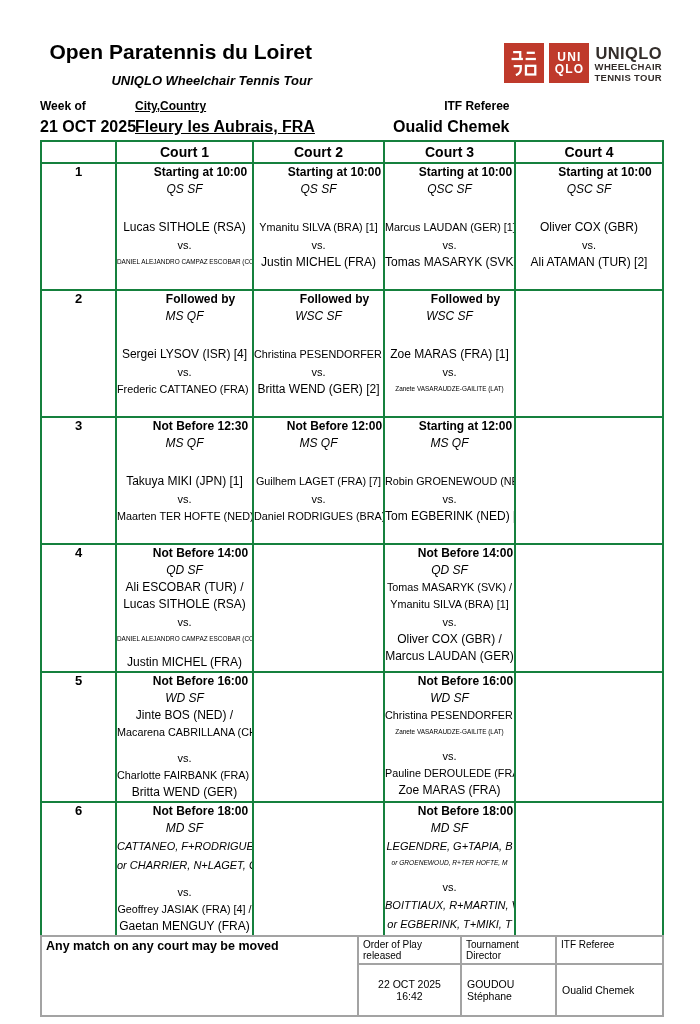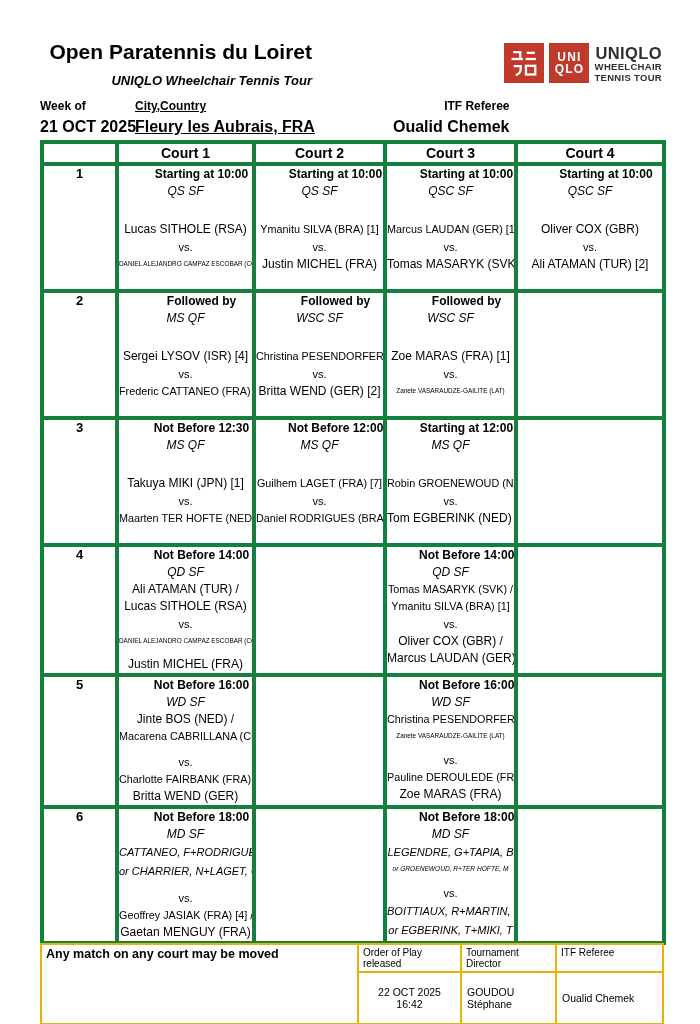--- a/index.html
+++ b/index.html
@@ -26,41 +26,41 @@
   .logo-text .tg { font-size:9.5px; font-weight:bold; letter-spacing:.3px; }
 
   
   .info { display:flex; margin-top:11px; margin-bottom:4px; }
   .info .lbl { font-size:12px; font-weight:bold; }
   .info .val { font-size:16px; font-weight:bold; margin-top:5px; white-space:nowrap; }
   .ib1 { width:95px; } .ib2 { width:258px;text-decoration:underline; } .ib3 { flex:1; } .ib4 { text-align:right; }
 
   
   table { border-collapse:collapse; width:622px; table-layout:fixed; }
-  #schedule th, #schedule td { border:4px solid #15803d; padding:0; }
+  #schedule th, #schedule td { border:2px solid #15803d; padding:0; }
   .corner { width:75px; }
   .c1 { width:137px; } .c2 { width:131px; } .c3 { width:131px; } .c4 { width:148px; }
   .court-h { font-size:14px; font-weight:bold; height:22px; text-align:center; }
   #schedule tbody tr { height:127px; }
   td.numcell { vertical-align:top; text-align:center; font-weight:bold; font-size:13px; padding-top:13px; }
   td.match { vertical-align:top; text-align:center; padding:4px 1px 0 1px; overflow:hidden; }
   .ln-time   { font-weight:bold; font-size:12px; line-height:17px; white-space:nowrap;padding-left:32px; }
   .ln-event  { font-style:italic; font-size:12px; line-height:17px; }
   .ln-player { font-size:12px; line-height:17px; white-space:nowrap; }
   .ln-fit    { font-size:10.8px; line-height:17px; white-space:nowrap; }
   .ln-tiny   { font-size:6.4px; line-height:15px; white-space:nowrap; }
   .ln-vs     { font-size:11px; line-height:18px; }
   .ln-dbl    { font-size:11px; font-style:italic; line-height:19px; white-space:nowrap; }
   .ln-dbltiny{ font-size:6.6px; font-style:italic; line-height:14px; white-space:nowrap; }
   .ln-gap    { height:21px; }
   .ln-gapsm  { height:8px; }
 
   
   #foot { margin-top:-2px; }
-  #foot td { border:2px solid #eab308; }
+  #foot td { border:2px solid #a3a3a3; }
   .f-notice { width:317px; font-weight:bold; font-size:12.5px; vertical-align:top; padding:2px 4px; }
   .f-lbl { font-size:10px; height:28px; vertical-align:top; padding:2px 4px; }
   .f-val { font-size:10.5px; height:52px; vertical-align:middle; padding:2px 5px; }
   .fc1 { width:103px; } .fc2 { width:95px; } .fc3 { width:107px; }
   .f-val.center { text-align:center; }
 </style>
 </head>
 <body>
 
 <div class="page">
@@ -215,21 +215,21 @@
             <div class="ln-vs">vs.</div>
             <div class="ln-player">Tom EGBERINK (NED) [2]</div>
           </td>
           <td class="match"></td>
         </tr>
         <tr>
           <td class="numcell">4</td>
           <td class="match">
             <div class="ln-time">Not Before 14:00</div>
             <div class="ln-event">QD SF</div>
-            <div class="ln-player">Ali ATAMAN (TUR) /</div>
+            <div class="ln-player">Ali ESCOBAR (TUR) /</div>
             <div class="ln-player">Lucas SITHOLE (RSA)</div>
             <div class="ln-vs">vs.</div>
             <div class="ln-tiny">DANIEL ALEJANDRO CAMPAZ ESCOBAR (COL) [2]</div>
             <div class="ln-gapsm"></div>
             <div class="ln-player">Justin MICHEL (FRA)</div>
           </td>
           <td class="match"></td>
           <td class="match">
             <div class="ln-time">Not Before 14:00</div>
             <div class="ln-event">QD SF</div>

